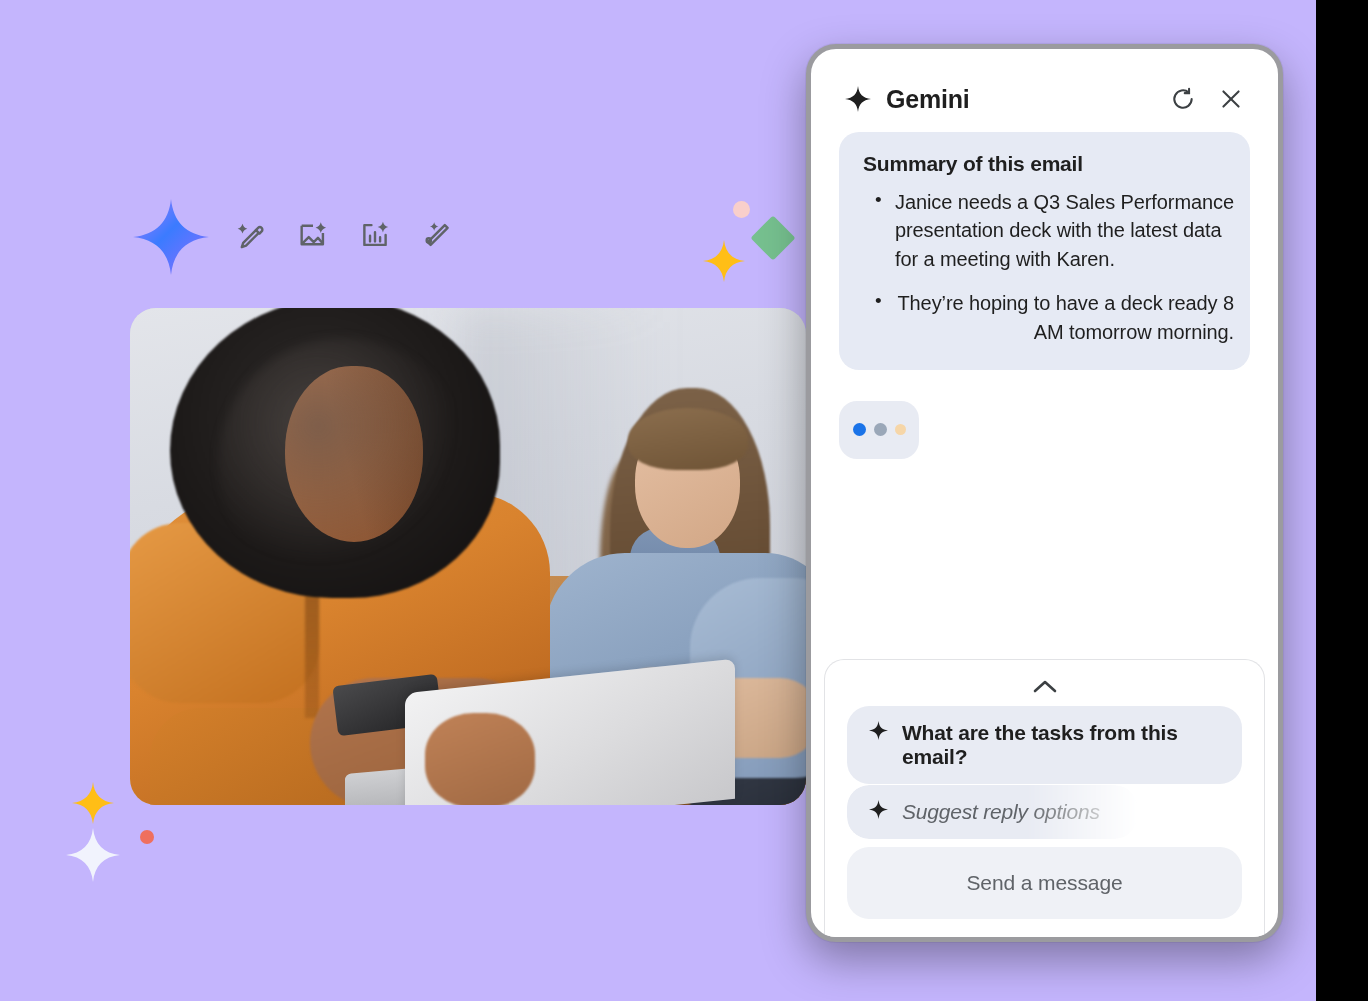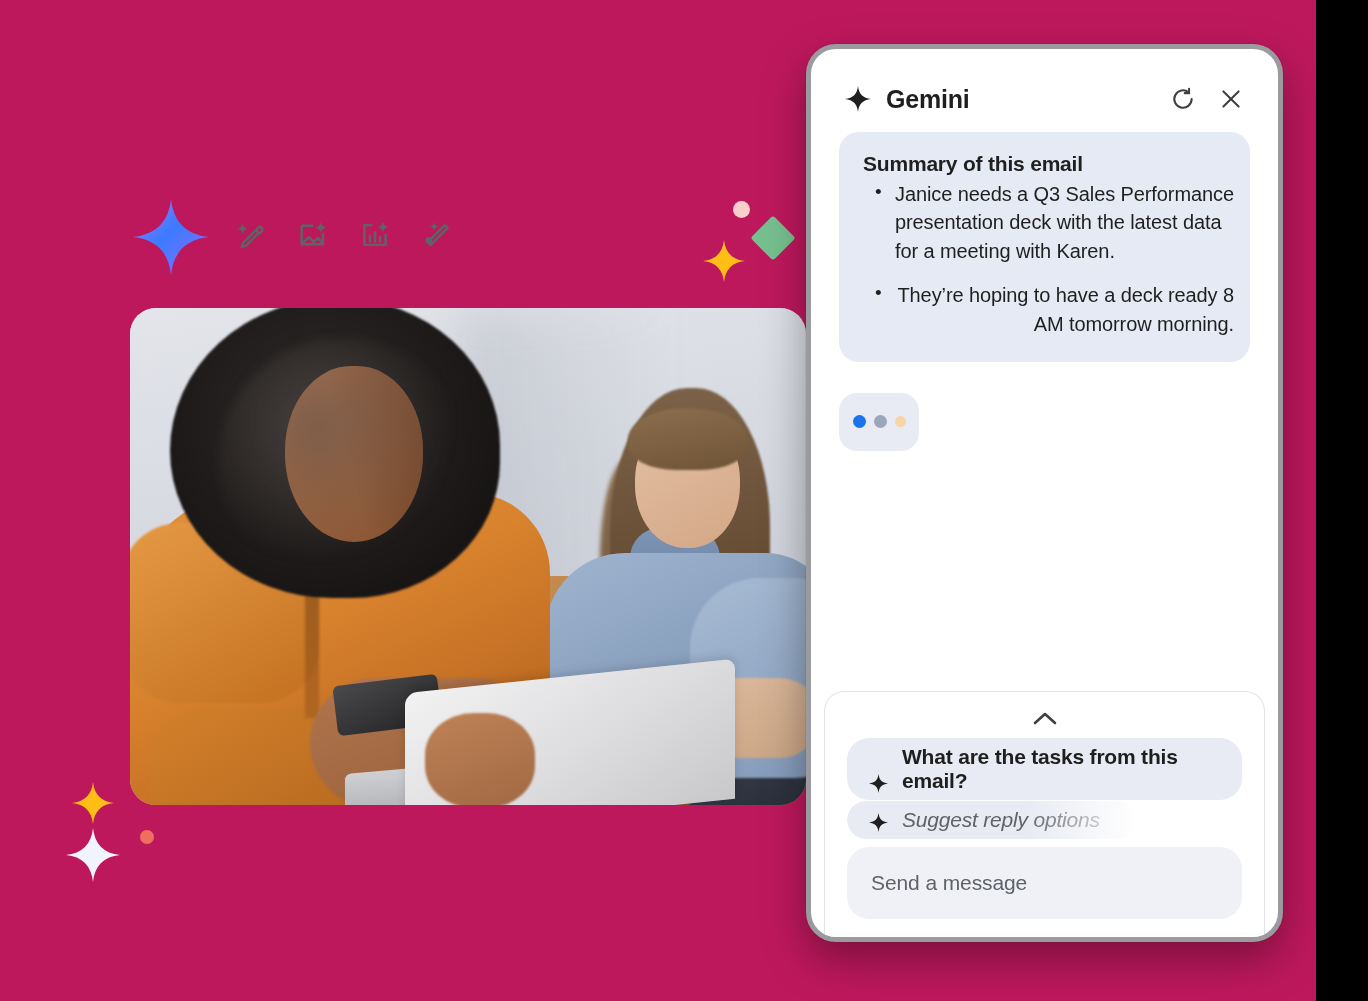--- a/index.html
+++ b/index.html
@@ -2,21 +2,21 @@
 <html><head>
 <meta charset="utf-8">
 <style>
   * { box-sizing: border-box; margin: 0; padding: 0; }
   html, body {
     width: 1368px; height: 1001px;
     background: #000;
     font-family: "Liberation Sans", sans-serif;
     overflow: hidden;
   }
-  .stage { position: relative; width: 1316px; height: 1001px; background: #be185d; }
+  .stage { position: relative; width: 1316px; height: 1001px; background: #c4b5fd; }
 
   
   .deco-star-big {
     position: absolute; left: 133px; top: 199px; width: 76px; height: 76px;
   }
   .deco-icon { position: absolute; width: 34px; height: 34px; }
   .deco-shape { position: absolute; }
 
   
   .photo-card {
@@ -222,21 +222,21 @@
   .gem-body { flex: 1 1 auto; padding: 0 28px; position: relative; }
 
   .summary-card {
     background: #e6eaf4; border-radius: 20px;
     padding: 20px 16px 24px 24px;
     margin-top: 6px;
   }
   .summary-title {
     font-size: 21px; font-weight: 700; color: #1f1f1f; letter-spacing: -.2px;
   }
-  .summary-list { list-style: none; margin-top: 4px; }
+  .summary-list { list-style: none; margin-top: 12px; }
   .summary-list li {
     position: relative; padding-left: 32px; margin-bottom: 16px;
     font-size: 20px; line-height: 1.42; color: #1f1f1f; letter-spacing: -.1px;
   }
   .summary-list li:last-child { margin-bottom: 0; text-align: right; }
   .summary-list li::before {
     content: "•"; position: absolute; left: 12px; top: -1px; font-size: 19px; color: #1f1f1f;
   }
 
   .user-row { display: flex; justify-content: flex-end; margin-top: 33px; }
@@ -256,40 +256,41 @@
   
   .bottom-sheet {
     position: absolute; left: 13px; right: 13px; bottom: -2px;
     background: #fff;
     border: 1px solid #e2e3e6; border-bottom: none;
     border-radius: 20px 20px 0 0;
     padding: 18px 22px 20px 22px;
   }
   .chev-row { display: flex; justify-content: center; padding-bottom: 10px; cursor: pointer; }
   .chip {
-    display: flex; align-items: flex-end; gap: 14px;
+    display: flex; align-items: flex-start; gap: 14px;
     background: #e8ebf3; border-radius: 22px;
-    padding: 7px 22px; margin-bottom: 1px;
+    padding: 15px 22px; margin-bottom: 1px;
     font-size: 21px; font-weight: 700; color: #1f1f1f; letter-spacing: -.2px;
     cursor: pointer;
   }
   .chip.fade {
     font-weight: 400; color: #5f6368;
     width: 290px;
     -webkit-mask-image: linear-gradient(90deg, #000 62%, rgba(0,0,0,0) 100%);
     mask-image: linear-gradient(90deg, #000 62%, rgba(0,0,0,0) 100%);
     white-space: nowrap;
     font-style: italic;
   }
   .chip .cs { flex: 0 0 auto; width: 19px; height: 19px; }
   .msg-input {
     background: #eff1f6; border-radius: 22px;
     padding: 24px 24px; margin-top: 8px;
     font-size: 21px; color: #5f6368; letter-spacing: -.1px;
     cursor: text;
+    text-align: center;
   }
 </style>
 </head>
 <body>
 
 <div class="stage">
 
   <svg class="deco-star-big" viewBox="0 0 100 100">
     <defs>
       <linearGradient id="gBig" x1="0" y1="0" x2="1" y2="1">

